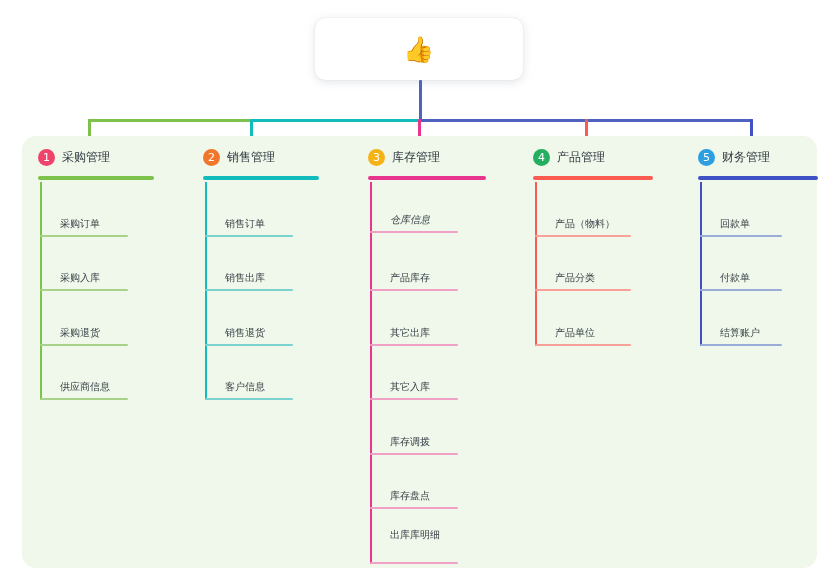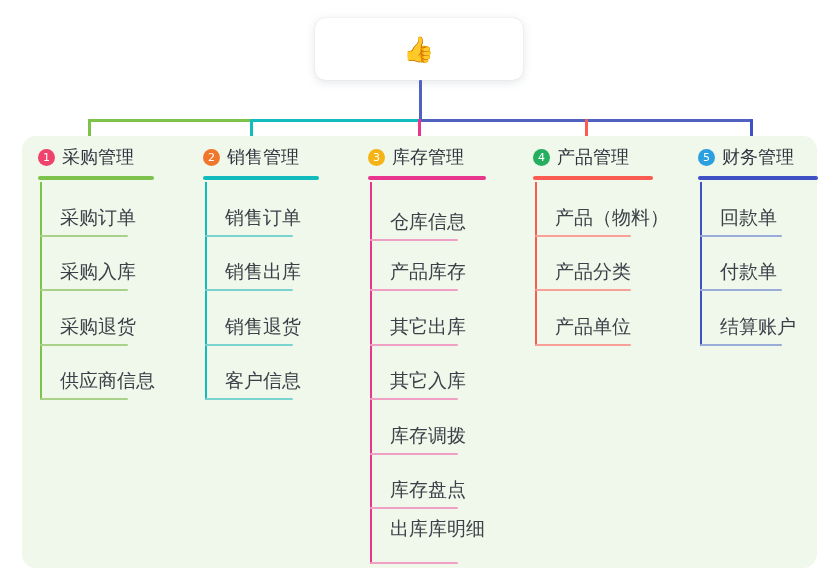--- a/index.html
+++ b/index.html
@@ -33,29 +33,29 @@
   }
 
   
   .col{position:absolute;top:144px;}
   .col-head{position:relative;display:flex;align-items:center;gap:7px;height:26px;padding-left:8px;}
   .badge{
     width:17px;height:17px;border-radius:50%;
     color:#fff;font-size:11px;line-height:17px;text-align:center;
     font-family:"DejaVu Sans",sans-serif;flex:none;
   }
-  .col-title{font-size:18px;color:#2f3640;white-space:nowrap;}
+  .col-title{font-size:12px;color:#2f3640;white-space:nowrap;}
   .head-rule{position:absolute;left:8px;height:4px;border-radius:2px;}
 
   .spine{position:absolute;width:2px;}
 
   .item{position:absolute;}
   .item-label{
     position:absolute;left:30px;bottom:6px;
-    font-size:19px;color:#3a4149;white-space:nowrap;
+    font-size:10px;color:#3a4149;white-space:nowrap;
   }
   .item-rule{position:absolute;left:10px;height:2px;border-radius:1px;}
 </style>
 </head>
 <body>
 
 <div id="stage">
 
   <div class="title-card">
     <span class="title-emoji">👍</span>
@@ -124,21 +124,21 @@
           <div class="item-rule" style="top: 52.5px; width: 88px; background: rgb(123, 211, 207);"></div>
         </div>
       </div>
       <div class="col" style="left: 360px;">
         <div class="col-head">
           <span class="badge" style="background: rgb(245, 179, 22);">3</span>
           <span class="col-title">库存管理</span>
         </div>
         <div class="head-rule" style="top: 32px; width: 118px; background: rgb(232, 54, 143);"></div>
         <div class="spine" style="left: 10px; top: 38px; height: 381.5px; background: rgb(232, 54, 143);"></div>
-        <div class="item" style="top: 42px; left: 0px; width: 108px; height: 54.5px;">
+        <div class="item" style="top: 34px; left: 0px; width: 108px; height: 54.5px; font-style: italic;">
           <span class="item-label">仓库信息</span>
           <div class="item-rule" style="top: 52.5px; width: 88px; background: rgb(239, 160, 196);"></div>
         </div>
         <div class="item" style="top: 92.5px; left: 0px; width: 108px; height: 54.5px;">
           <span class="item-label">产品库存</span>
           <div class="item-rule" style="top: 52.5px; width: 88px; background: rgb(239, 160, 196);"></div>
         </div>
         <div class="item" style="top: 147px; left: 0px; width: 108px; height: 54.5px;">
           <span class="item-label">其它出库</span>
           <div class="item-rule" style="top: 52.5px; width: 88px; background: rgb(239, 160, 196);"></div>

